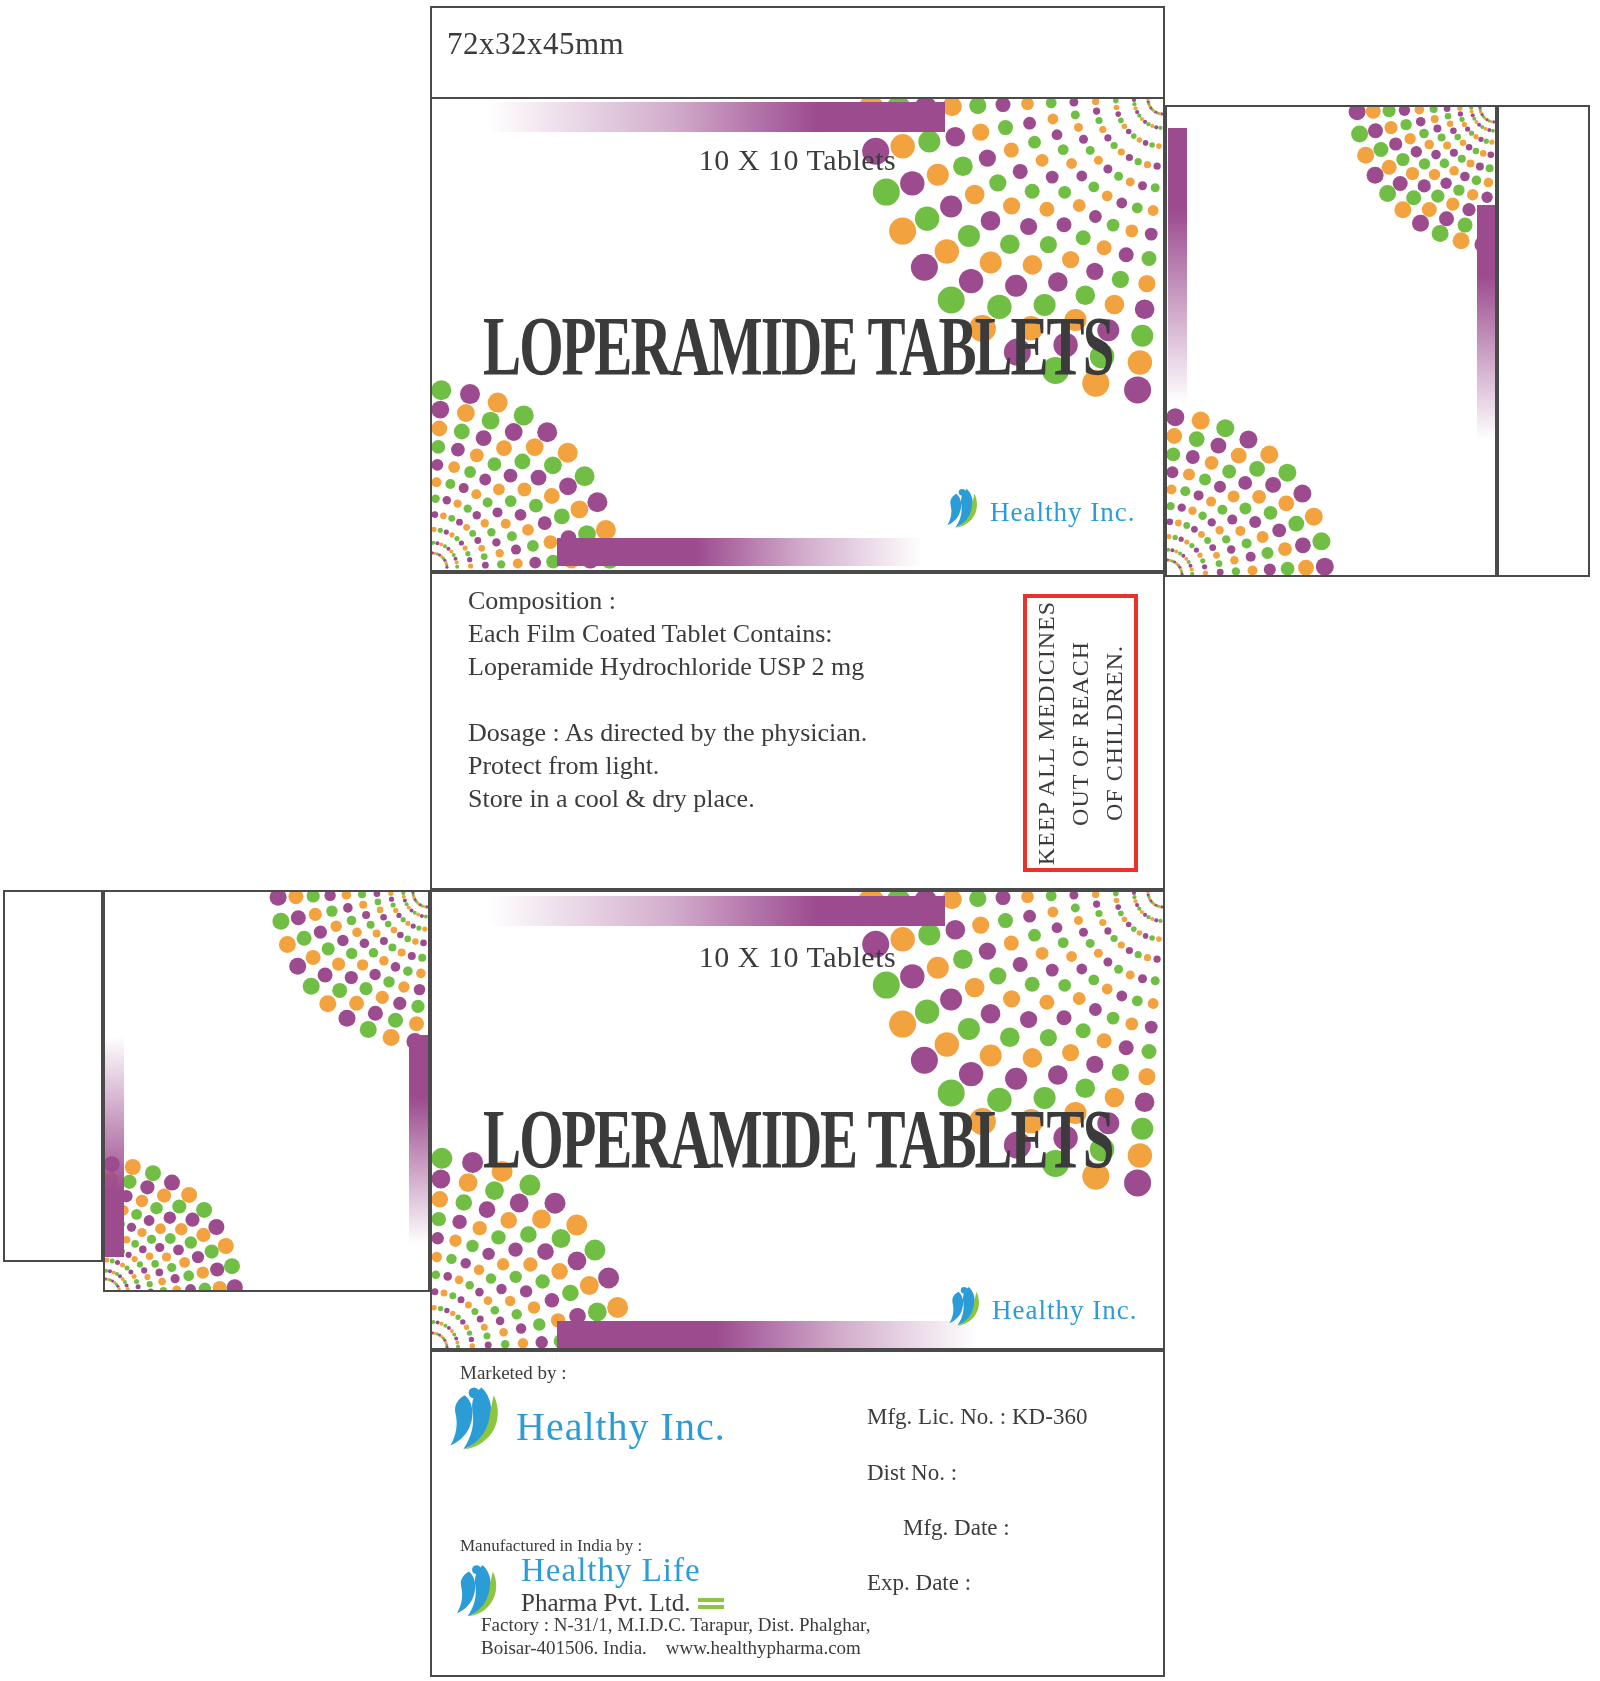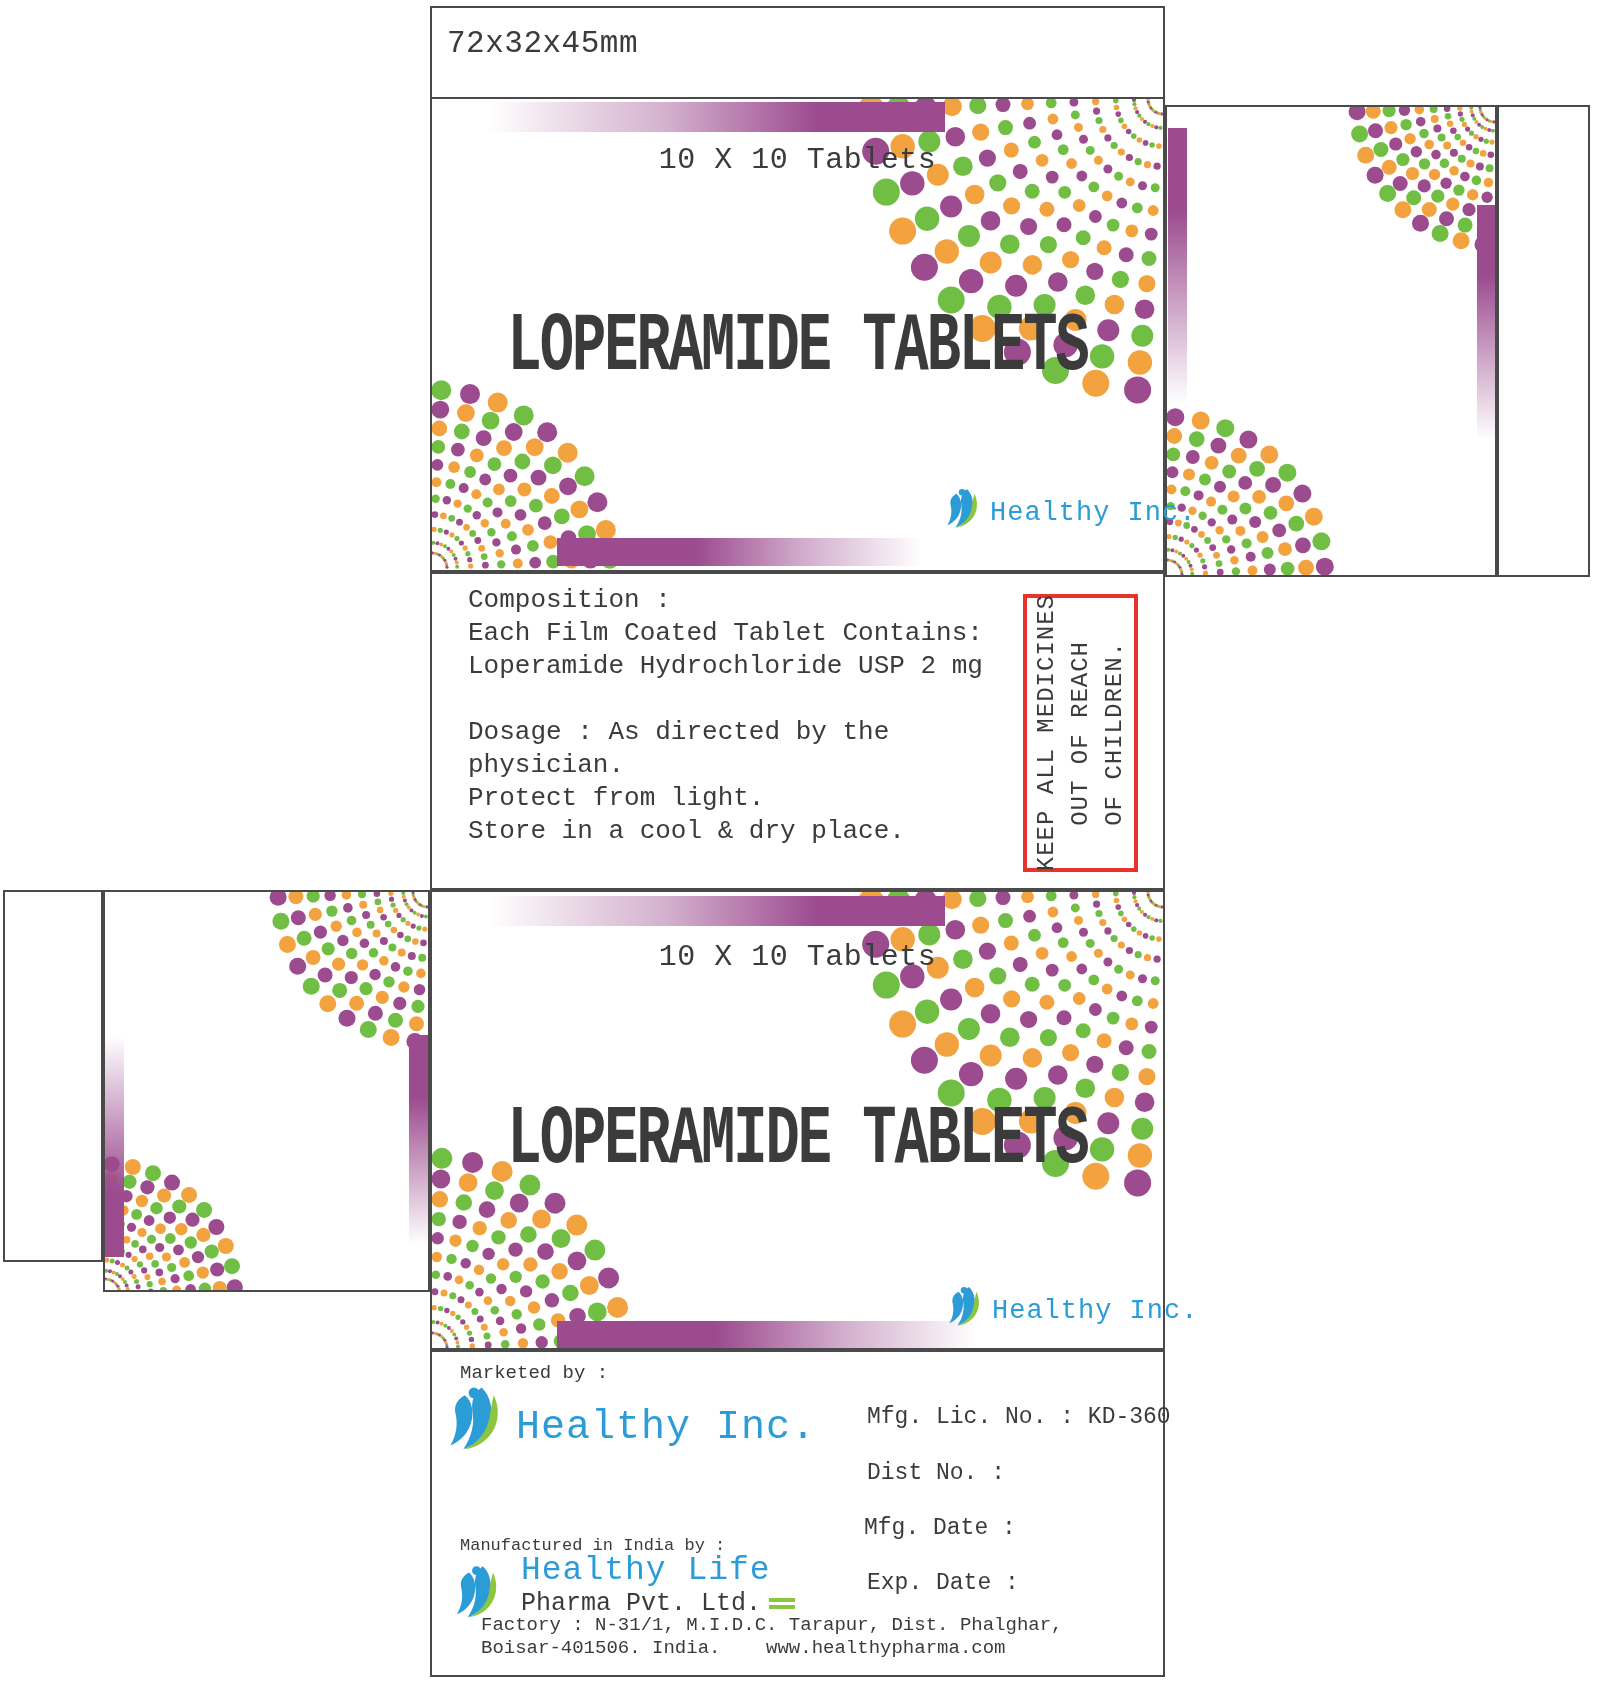--- a/index.html
+++ b/index.html
@@ -1,17 +1,17 @@
 <!DOCTYPE html>
 <html><head>
 <meta charset="utf-8">
 <style>
   html,body{margin:0;padding:0;background:#fff;}
   .sheet{position:relative;width:1600px;height:1681px;background:#fff;overflow:hidden;
-         font-family:Liberation Mono, monospace;color:#3b3b3c;}
+         font-family:Liberation Serif, serif;color:#3b3b3c;}
   #fan-layer{position:absolute;left:0;top:0;z-index:1;pointer-events:none;}
   .panel{position:absolute;border:2px solid #4a4a4a;box-sizing:border-box;background:transparent;z-index:3;}
   .decor{position:absolute;z-index:2;}
   
   .bar-h-right{background:linear-gradient(to right, rgba(156,75,143,0) 0%, rgba(156,75,143,.45) 40%, #9c4b8f 72%, #9c4b8f 100%);}
   .bar-h-left {background:linear-gradient(to right, #9c4b8f 0%, #9c4b8f 38%, rgba(156,75,143,.45) 68%, rgba(156,75,143,0) 100%);}
   .bar-v-top  {background:linear-gradient(to bottom, #9c4b8f 0%, #9c4b8f 30%, rgba(156,75,143,0) 100%);}
   .bar-v-bot  {background:linear-gradient(to top,    #9c4b8f 0%, #9c4b8f 30%, rgba(156,75,143,0) 100%);}
   
   .abs{position:absolute;z-index:4;}
@@ -1078,16 +1078,16 @@
           </span>
       </div>
     </div>
   </div>
   <div class="abs addr" style="left:481px;top:1614px;">
     <div>Factory : N-31/1, M.I.D.C. Tarapur, Dist. Phalghar,</div>
     <div>Boisar-401506. India.    www.healthypharma.com</div>
   </div>
   <div class="abs mfgfield" style="left:867px;top:1404px;">Mfg. Lic. No. : KD-360</div>
   <div class="abs mfgfield" style="left:867px;top:1460px;">Dist No. :</div>
-  <div class="abs mfgfield" style="left:864px;top:1515px;">Mfg. Date :</div>
+  <div class="abs mfgfield" style="left:903px;top:1515px;">Mfg. Date :</div>
   <div class="abs mfgfield" style="left:867px;top:1570px;">Exp. Date :</div>
 
 </div>
 
 </body></html>

